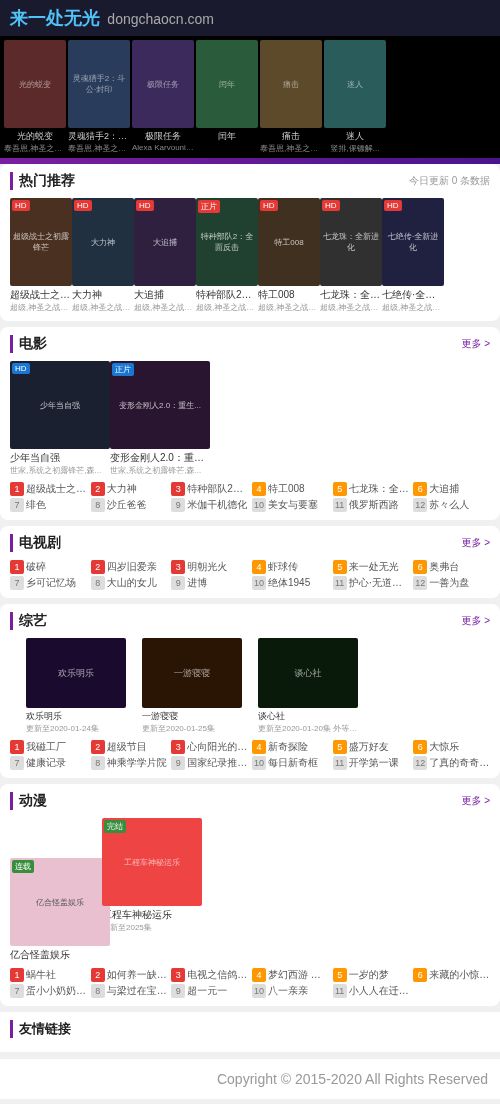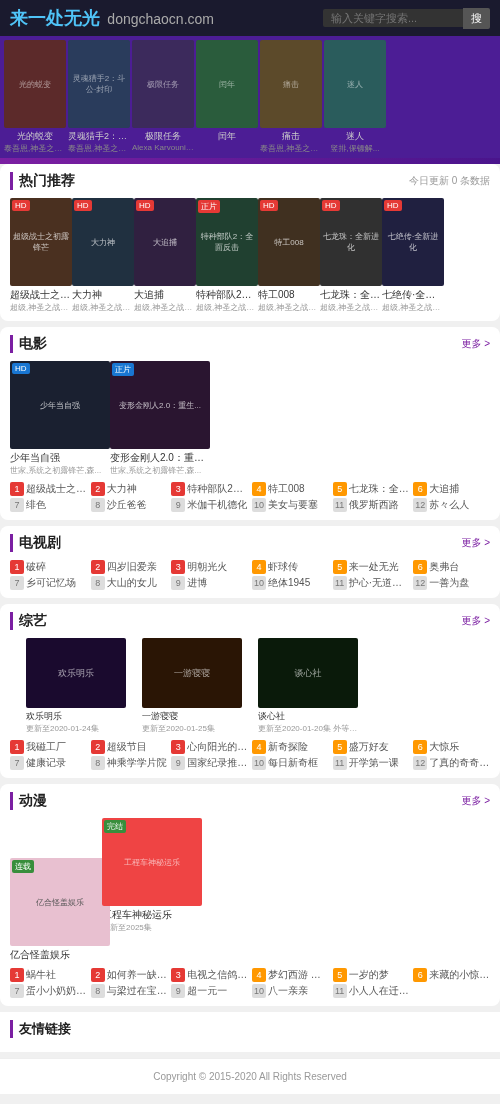--- a/index.html
+++ b/index.html
@@ -7,21 +7,21 @@
     
     
     .header { background: #1a1a2e; display: flex; align-items: center; padding: 6px 10px; }
     .logo-text { color: #4fc3f7; font-size: 18px; font-weight: bold; }
     .logo-sub { color: #aaa; font-size: 14px; margin-left: 4px; }
     .search-bar { margin-left: auto; display: flex; align-items: center; }
     .search-input { background: #333; border: none; color: #fff; padding: 3px 8px; font-size: 11px; width: 140px; border-radius: 2px 0 0 2px; outline: none; }
     .search-btn { background: #555; border: none; color: #fff; padding: 3px 8px; cursor: pointer; border-radius: 0 2px 2px 0; font-size: 11px; }
 
     
-    .banner { background: #4c1d95; overflow: hidden; }
+    .banner { background: #000000; overflow: hidden; }
     .banner-scroll { display: flex; gap: 2px; padding: 4px; overflow-x: hidden; }
     .banner-item { flex: 0 0 auto; text-align: center; }
     .banner-img { width: 62px; height: 88px; object-fit: cover; border-radius: 2px; background: #555; display: block; }
     .banner-caption { font-size: 9px; color: #ccc; margin-top: 2px; max-width: 62px; overflow: hidden; white-space: nowrap; text-overflow: ellipsis; }
     .banner-desc { font-size: 8px; color: #888; max-width: 62px; overflow: hidden; white-space: nowrap; text-overflow: ellipsis; }
     
     
     .section-divider { height: 6px; background: linear-gradient(to right, #7b1fa2, #4a148c); margin: 0; }
     
     
@@ -44,41 +44,37 @@
     
     .list-grid { display: grid; grid-template-columns: repeat(6, 1fr); gap: 2px 4px; margin-top: 6px; }
     .list-item { font-size: 10px; color: #555; white-space: nowrap; overflow: hidden; text-overflow: ellipsis; }
     .list-item .num { display: inline-block; width: 14px; height: 14px; line-height: 14px; text-align: center; font-size: 9px; border-radius: 2px; margin-right: 2px; background: #ddd; color: #777; }
     .list-item .num.top3 { background: #e53935; color: #fff; }
     .list-item .num.top6 { background: #ff9800; color: #fff; }
     .card-lg { flex: 0 0 auto; width: 100px; margin-left: 16px; }
     .card-lg-img { width: 100px; height: 70px; background: #777; border-radius: 2px; display: flex; align-items: center; justify-content: center; position: relative; overflow: hidden; }
     
     
-    .footer { background: #fff; text-align: center; padding: 12px; font-size: 10px; color: #999; border-top: 1px solid #eee; margin-top: 6px; }
+    .footer { background: #fff; text-align: right; padding: 12px; font-size: 14px; color: #999; border-top: 1px solid #eee; margin-top: 6px; }
     
     
     .img-block { width: 100%; height: 100%; display: flex; align-items: center; justify-content: center; font-size: 8px; color: rgba(255,255,255,0.7); text-align: center; padding: 2px; }
     
     .friends-section { background: #fff; padding: 8px 10px; margin-bottom: 6px; }
     .friends-title { font-size: 13px; font-weight: bold; color: #222; border-left: 3px solid #7b1fa2; padding-left: 6px; margin-bottom: 6px; }
     .friends-links { display: flex; gap: 10px; flex-wrap: wrap; }
     .friend-link { font-size: 10px; color: #555; }
   </style>
 </head>
 <body>
 
 <div class="header">
   <div>
     <span class="logo-text">来一处无光</span>
     <span class="logo-sub">dongchaocn.com</span>
-  </div>
-  <div class="search-bar">
-    <input class="search-input" type="text" placeholder="输入关键字搜索..." style="">
-    <button class="search-btn">搜</button>
   </div>
 </div>
 
 <div class="banner">
   <div class="banner-scroll">
 
   <div class="banner-item">
     <div class="banner-img" style="background:#5c2a2a; display:flex; align-items:center; justify-content:center;">
       <span style="color:rgba(255,255,255,0.5); font-size:8px; text-align:center; padding:2px;">光的蜕变</span>
     </div>

